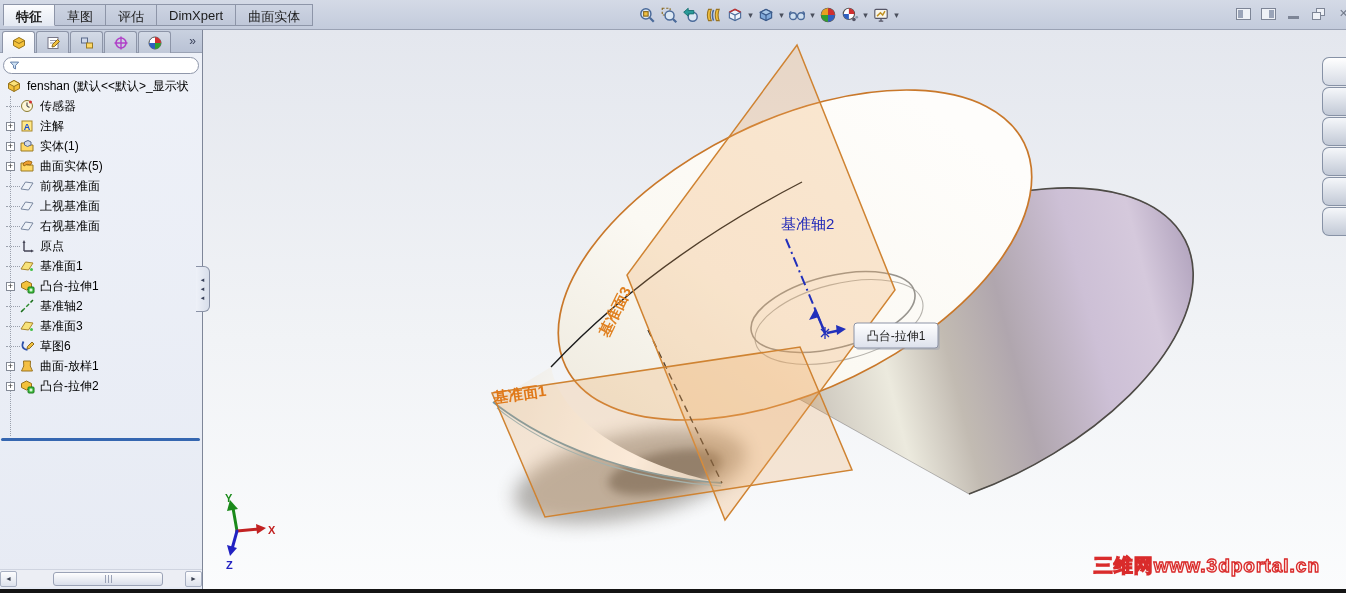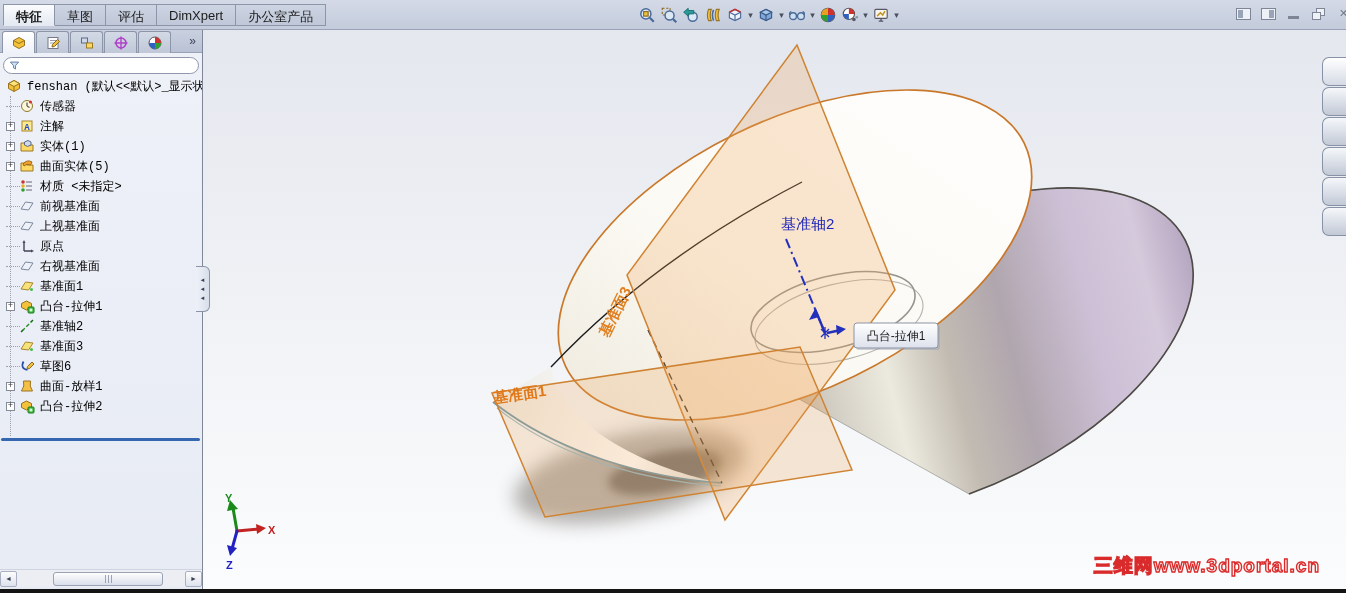--- a/index.html
+++ b/index.html
@@ -35,21 +35,21 @@
   .mtab { width:33px; height:22px; display:flex; align-items:center; justify-content:center;
     border:1px solid #8d95a8; border-bottom:none; border-radius:3px 3px 0 0; margin-right:1px;
     background:linear-gradient(#d3dae6,#c0c8d8); }
   .mtab.active { background:linear-gradient(#ffffff,#eef1f8); }
   .mtab svg { width:16px; height:16px; }
   #mgr-overflow { margin-left:auto; font-size:12px; color:#39415a; padding:3px 4px 0 0; }
   #filterwrap { position:absolute; left:3px; top:27px; width:196px; height:17px;
     background:#fff; border:1px solid #8f97aa; border-radius:9px; display:flex; align-items:center; padding-left:5px; }
   #filterwrap svg { width:11px; height:11px; }
   #filter-input { border:none; outline:none; flex:1; font-size:11px; height:13px; background:transparent; }
-  #tree { position:absolute; left:0; top:46px; width:202px;font-family:Liberation Mono, monospace; }
+  #tree { position:absolute; left:0; top:46px; width:202px; }
   .trow { height:20px; display:flex; align-items:center; white-space:nowrap; overflow:hidden;
     font-size:12px; color:#000; padding-left:6px; position:relative; }
   .trow .exp { width:9px; height:9px; border:1px solid #848a96; background:#fff; font-size:9px; line-height:7px;
     text-align:center; color:#333; margin-right:4px; flex:none; }
   .trow .spc2 { width:14px; flex:none; border-top:1px dotted #9aa0ac; height:0; margin-right:-1px; }
   .trow svg { width:16px; height:16px; margin-right:5px; flex:none; }
   .trow .lbl { overflow:hidden; text-overflow:clip; }
   .guide { position:absolute; left:10px; top:66px; height:340px; border-left:1px dotted #9aa0ac; width:0; }
   #rollback { position:absolute; left:1px; top:408px; width:199px; height:3px; background:#3566b0; border-radius:2px; }
   
@@ -82,21 +82,21 @@
 </style>
 </head>
 <body>
 
 <div id="topbar">
   <div id="cmdtabs">
       <div class="cmdtab active">特征</div>
       <div class="cmdtab">草图</div>
       <div class="cmdtab">评估</div>
       <div class="cmdtab">DimXpert</div>
-      <div class="cmdtab">办公室产品</div>
+      <div class="cmdtab">曲面实体</div>
     </div>
   <div id="hud">
       <span class="hicon">
         <svg viewBox="0 0 16 16">
           <circle cx="7" cy="7" r="4.5" fill="#dce8f4" stroke="#4a6a9a" stroke-width="1.3"></circle>
           <rect x="5" y="5" width="4" height="4" fill="#f0c040" stroke="#8a6a20"></rect>
           <path d="M10.5 10.5 L14 14" stroke="#4a6a9a" stroke-width="2"></path>
         </svg>
       </span>
       <span class="hicon">
@@ -288,65 +288,53 @@
             <path d="M2 5 h4 l1.5 2 H14 v6 H2 Z" fill="#ffd966" stroke="#9a7b24"></path>
             <path d="M4 6 q4-5 9-2 l-1.5 3 q-4-2-6.5 1z" fill="#f0a030" stroke="#a06a10"></path>
           </svg>
         </span>
         <span class="lbl">曲面实体(5)</span>
       </div>
       <div class="trow">
         <span class="spc2"></span>
         <span style="width: 16px; height: 16px; margin-right: 5px; flex: 0 0 auto; display: inline-flex;">
           <svg viewBox="0 0 16 16">
-            <circle cx="4" cy="4" r="1.8" fill="#d03030"></circle>
-            <circle cx="4" cy="8" r="1.8" fill="#e8b020"></circle>
-            <circle cx="4" cy="12" r="1.8" fill="#30a030"></circle>
-            <path d="M7 4h6 M7 8h6 M7 12h6" stroke="#667" stroke-width="1.2"></path>
-          </svg>
-        </span>
-        <span class="lbl">材质 &lt;未指定&gt;</span>
-      </div>
-      <div class="trow">
-        <span class="spc2"></span>
-        <span style="width: 16px; height: 16px; margin-right: 5px; flex: 0 0 auto; display: inline-flex;">
-          <svg viewBox="0 0 16 16">
             <path d="M2 11 L6.5 4 L14 5 L9.5 12 Z" fill="#eef2f8" stroke="#7a88a0"></path>
           </svg>
         </span>
         <span class="lbl">前视基准面</span>
       </div>
       <div class="trow">
         <span class="spc2"></span>
         <span style="width: 16px; height: 16px; margin-right: 5px; flex: 0 0 auto; display: inline-flex;">
           <svg viewBox="0 0 16 16">
             <path d="M2 11 L6.5 4 L14 5 L9.5 12 Z" fill="#eef2f8" stroke="#7a88a0"></path>
           </svg>
         </span>
         <span class="lbl">上视基准面</span>
+      </div>
+      <div class="trow">
+        <span class="spc2"></span>
+        <span style="width: 16px; height: 16px; margin-right: 5px; flex: 0 0 auto; display: inline-flex;">
+          <svg viewBox="0 0 16 16">
+            <path d="M2 11 L6.5 4 L14 5 L9.5 12 Z" fill="#eef2f8" stroke="#7a88a0"></path>
+          </svg>
+        </span>
+        <span class="lbl">右视基准面</span>
       </div>
       <div class="trow">
         <span class="spc2"></span>
         <span style="width: 16px; height: 16px; margin-right: 5px; flex: 0 0 auto; display: inline-flex;">
           <svg viewBox="0 0 16 16">
             <path d="M5 13 L5 4 M5 13 L13 13" stroke="#445" stroke-width="1.4"></path>
             <polygon points="5,2 3.5,5 6.5,5" fill="#445"></polygon>
             <polygon points="15,13 12,11.5 12,14.5" fill="#445"></polygon>
           </svg>
         </span>
         <span class="lbl">原点</span>
-      </div>
-      <div class="trow">
-        <span class="spc2"></span>
-        <span style="width: 16px; height: 16px; margin-right: 5px; flex: 0 0 auto; display: inline-flex;">
-          <svg viewBox="0 0 16 16">
-            <path d="M2 11 L6.5 4 L14 5 L9.5 12 Z" fill="#eef2f8" stroke="#7a88a0"></path>
-          </svg>
-        </span>
-        <span class="lbl">右视基准面</span>
       </div>
       <div class="trow">
         <span class="spc2"></span>
         <span style="width: 16px; height: 16px; margin-right: 5px; flex: 0 0 auto; display: inline-flex;">
           <svg viewBox="0 0 16 16">
             <path d="M2 11 L6.5 4 L14 5 L9.5 12 Z" fill="#f7e27a" stroke="#a8862a"></path>
             <circle cx="12.5" cy="11.5" r="1.5" fill="#44c044"></circle>
           </svg>
         </span>
         <span class="lbl">基准面1</span>

